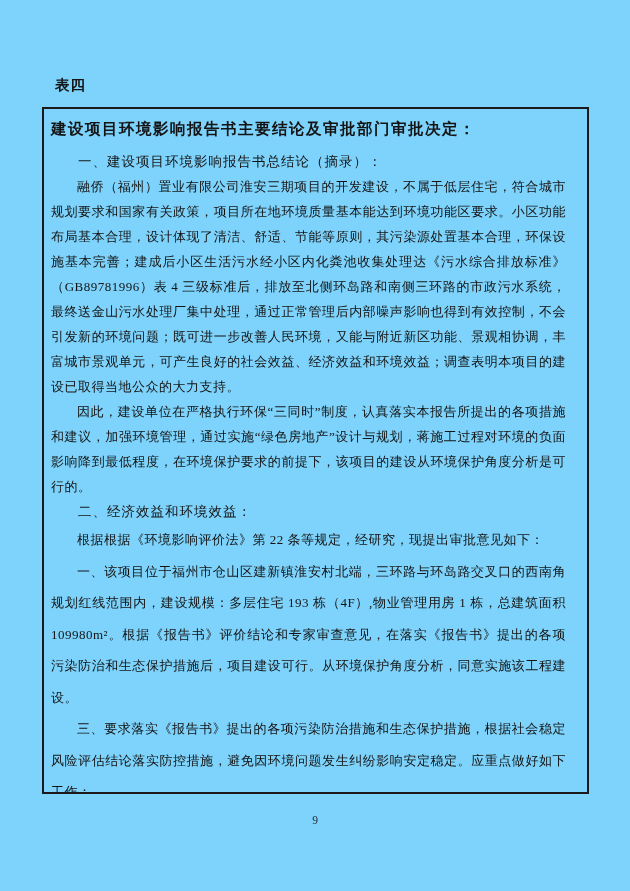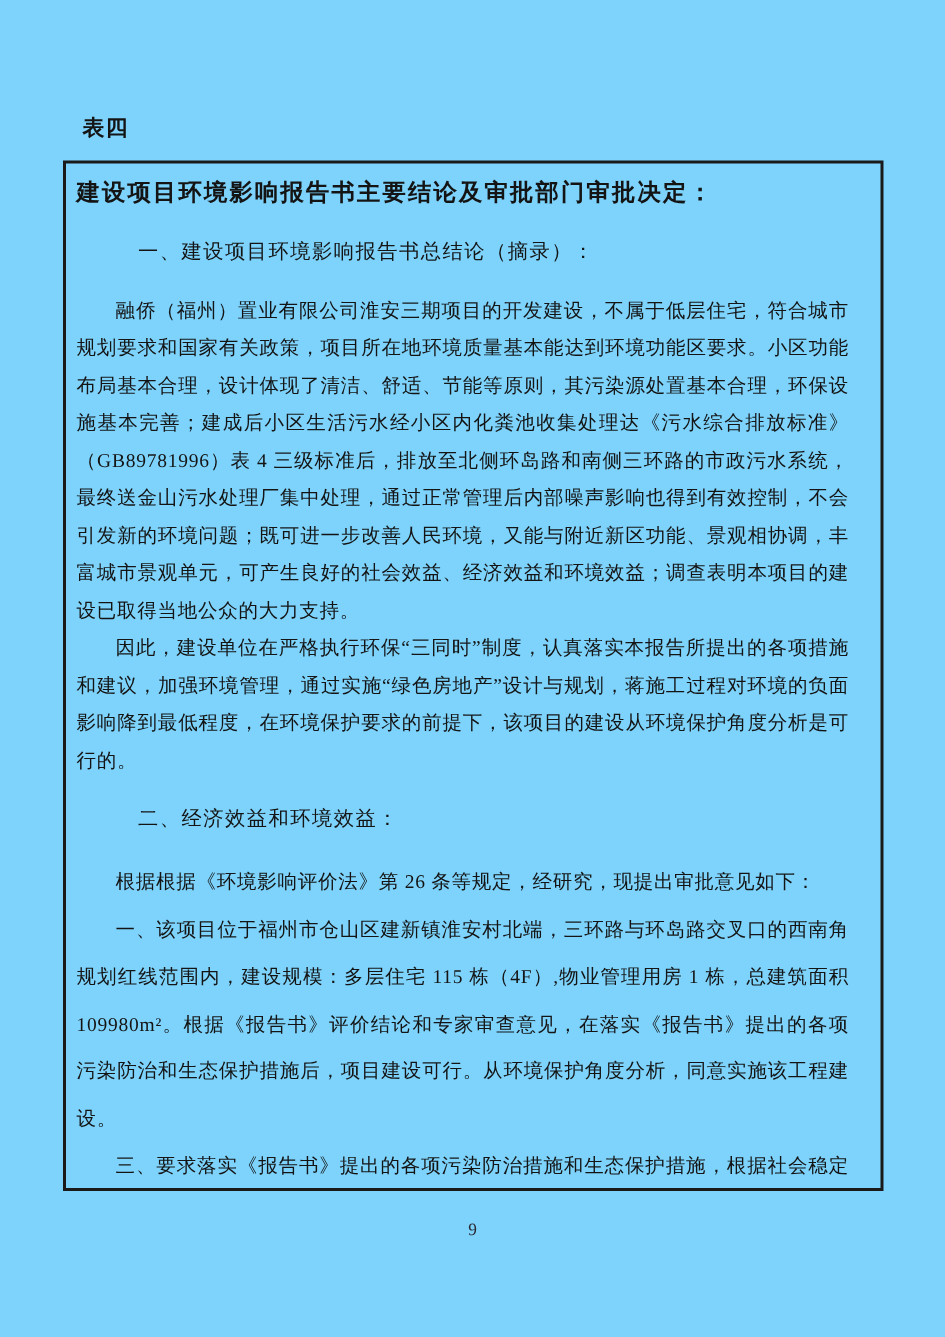--- a/index.html
+++ b/index.html
@@ -36,21 +36,21 @@
     font-weight: bold;
     letter-spacing: 1.5px;
     line-height: 24px;
     margin: 2px 0 8px 0;
   }
   .sec-heading {
     font-size: 13.5px;
     line-height: 25px;
     letter-spacing: 1px;
     text-indent: 2em;
-    margin: 14px;
+    margin: 0;
   }
   .body-p {
     font-size: 13px;
     letter-spacing: 0.5px;
     text-indent: 2em;
     text-align: justify;
     margin: 0;
   }
   .lh25 { line-height: 25px; }
   .lh31 { line-height: 31.5px; }
@@ -76,23 +76,23 @@
     <div class="report-title">建设项目环境影响报告书主要结论及审批部门审批决定：</div>
 
     <p class="sec-heading">一、建设项目环境影响报告书总结论（摘录）：</p>
 
     <p class="body-p lh25">融侨（福州）置业有限公司淮安三期项目的开发建设，不属于低层住宅，符合城市规划要求和国家有关政策，项目所在地环境质量基本能达到环境功能区要求。小区功能布局基本合理，设计体现了清洁、舒适、节能等原则，其污染源处置基本合理，环保设施基本完善；建成后小区生活污水经小区内化粪池收集处理达《污水综合排放标准》（GB89781996）表 4 三级标准后，排放至北侧环岛路和南侧三环路的市政污水系统，最终送金山污水处理厂集中处理，通过正常管理后内部噪声影响也得到有效控制，不会引发新的环境问题；既可进一步改善人民环境，又能与附近新区功能、景观相协调，丰富城市景观单元，可产生良好的社会效益、经济效益和环境效益；调查表明本项目的建设已取得当地公众的大力支持。</p>
 
     <p class="body-p lh25">因此，建设单位在严格执行环保“三同时”制度，认真落实本报告所提出的各项措施和建议，加强环境管理，通过实施“绿色房地产”设计与规划，蒋施工过程对环境的负面影响降到最低程度，在环境保护要求的前提下，该项目的建设从环境保护角度分析是可行的。</p>
 
     <p class="sec-heading">二、经济效益和环境效益：</p>
 
-    <p class="body-p lh31">根据根据《环境影响评价法》第 26 条等规定，经研究，现提出审批意见如下：</p>
+    <p class="body-p lh31">根据根据《环境影响评价法》第 22 条等规定，经研究，现提出审批意见如下：</p>
 
-    <p class="body-p lh31">一、该项目位于福州市仓山区建新镇淮安村北端，三环路与环岛路交叉口的西南角规划红线范围内，建设规模：多层住宅 115 栋（4F）,物业管理用房 1 栋，总建筑面积 109980m²。根据《报告书》评价结论和专家审查意见，在落实《报告书》提出的各项污染防治和生态保护措施后，项目建设可行。从环境保护角度分析，同意实施该工程建设。</p>
+    <p class="body-p lh31">一、该项目位于福州市仓山区建新镇淮安村北端，三环路与环岛路交叉口的西南角规划红线范围内，建设规模：多层住宅 193 栋（4F）,物业管理用房 1 栋，总建筑面积 109980m²。根据《报告书》评价结论和专家审查意见，在落实《报告书》提出的各项污染防治和生态保护措施后，项目建设可行。从环境保护角度分析，同意实施该工程建设。</p>
 
 
     <p class="body-p lh31">三、要求落实《报告书》提出的各项污染防治措施和生态保护措施，根据社会稳定风险评估结论落实防控措施，避免因环境问题发生纠纷影响安定稳定。应重点做好如下工作：</p>
 
   </div>
 
   <div class="page-number">9</div>
 
 </div>
 

